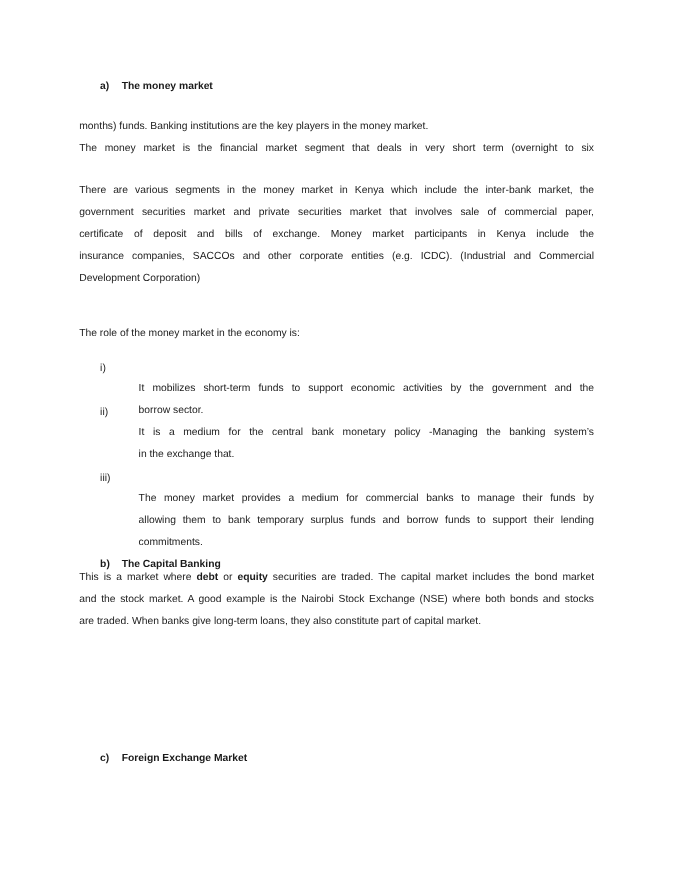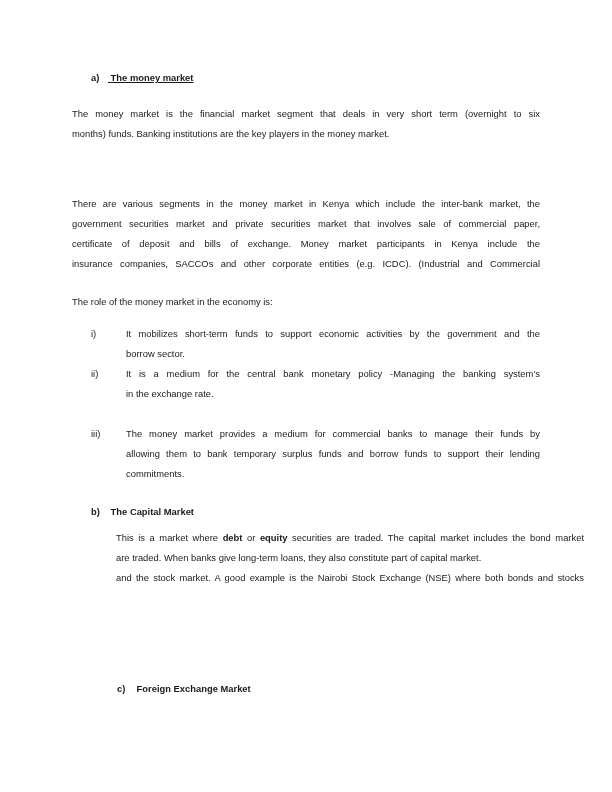--- a/index.html
+++ b/index.html
@@ -8,85 +8,86 @@
     .page { position: absolute; left: 0; top: 0; width: 612px; height: 792px; }
     .heading { position: absolute; left: 91px; font-size: 9.4px; font-weight: bold; white-space: nowrap; }
     .heading .num { display: inline-block; width: 17px; }
     .para { position: absolute; left: 72px; width: 468px; font-size: 9.4px; line-height: 20px;
       text-align: justify; }
     .para .line { display: block; height: 20px; white-space: nowrap; text-align: justify;
       text-align-last: justify; }
     .para .line.last { text-align-last: left; }
     .item { position: absolute; left: 91px; width: 449px; font-size: 9.4px; line-height: 20px; }
     .item .label { position: absolute; left: 0; top: 0; }
-    .item .body { position: absolute; left: 35px; width: 414px; }
+    .item .body { position: absolute; left: 35px; width: 414px; margin-top: 18px; }
     .item .body .line { display: block; height: 20px; white-space: nowrap; text-align: justify; text-align-last: justify; }
     .item .body .line.last { text-align-last: left; }
     b { font-weight: bold; }
   </style>
 </head>
 <body>
 
 <div class="page">
 
-  <div class="heading" style="top:72px;text-decoration:underline;">
+  <div class="heading" style="top:72px;">
     <span class="num">a)</span>
     <span>The money market</span>
   </div>
 
   <div class="para" style="top:104px;">
+    <span class="line last">months) funds.  Banking institutions are the key players in the money market.</span>
     <span class="line">The money market is the financial market segment that deals in very short term (overnight to six</span>
-    <span class="line last">months) funds.  Banking institutions are the key players in the money market.</span>
   </div>
 
-  <div class="para" style="top:162px;margin-top:32px;">
+  <div class="para" style="top:162px;">
     <span class="line">There are various segments in the money market in Kenya which include the inter-bank market, the</span>
     <span class="line">government securities market and private securities market that involves sale of commercial paper,</span>
     <span class="line">certificate of deposit and bills of exchange.   Money market participants in Kenya include the</span>
     <span class="line">insurance companies, SACCOs and other corporate entities (e.g. ICDC).   (Industrial and Commercial</span>
+    <span class="line last">Development Corporation)</span>
   </div>
 
   <div class="para" style="top:292px;">
     <span class="line last">The role of the money market in the economy is:</span>
   </div>
 
   <div class="item" style="top:324px;">
     <span class="label">i)</span>
     <div class="body">
       <span class="line">It mobilizes short-term funds to support economic activities by the government and the</span>
       <span class="line last">borrow sector.</span>
     </div>
   </div>
 
   <div class="item" style="top:364px;">
     <span class="label">ii)</span>
     <div class="body">
       <span class="line">It is a medium for the central bank monetary policy -Managing the banking system’s</span>
-      <span class="line last">in the exchange rate.</span>
+      <span class="line last">in the exchange that.</span>
     </div>
   </div>
 
   <div class="item" style="top:424px;">
     <span class="label">iii)</span>
     <div class="body">
       <span class="line">The money market provides a medium for commercial banks to manage their funds by</span>
       <span class="line">allowing them to bank temporary surplus funds and borrow funds to support their lending</span>
       <span class="line last">commitments.</span>
     </div>
   </div>
 
   <div class="heading" style="top:506px;">
     <span class="num">b)</span>
-    <span>The Capital Market</span>
+    <span>The Capital Banking</span>
   </div>
 
-  <div class="para" style="top:528px;margin-left:44px;">
+  <div class="para" style="top:514px;">
     <span class="line"><span>This is a market where </span><b>debt</b><span> or </span><b>equity</b><span> securities are traded. The capital market includes the bond market</span></span>
+    <span class="line">and the stock market. A good example is the Nairobi Stock Exchange (NSE) where both bonds and stocks</span>
     <span class="line last">are traded. When banks give long-term loans, they also constitute part of capital market.</span>
-    <span class="line">and the stock market. A good example is the Nairobi Stock Exchange (NSE) where both bonds and stocks</span>
   </div>
 
-  <div class="heading" style="top:683px;margin-left:26px;">
+  <div class="heading" style="top:683px;">
     <span class="num">c)</span>
     <span>Foreign Exchange Market</span>
   </div>
 
 </div>
 
 </body></html>

